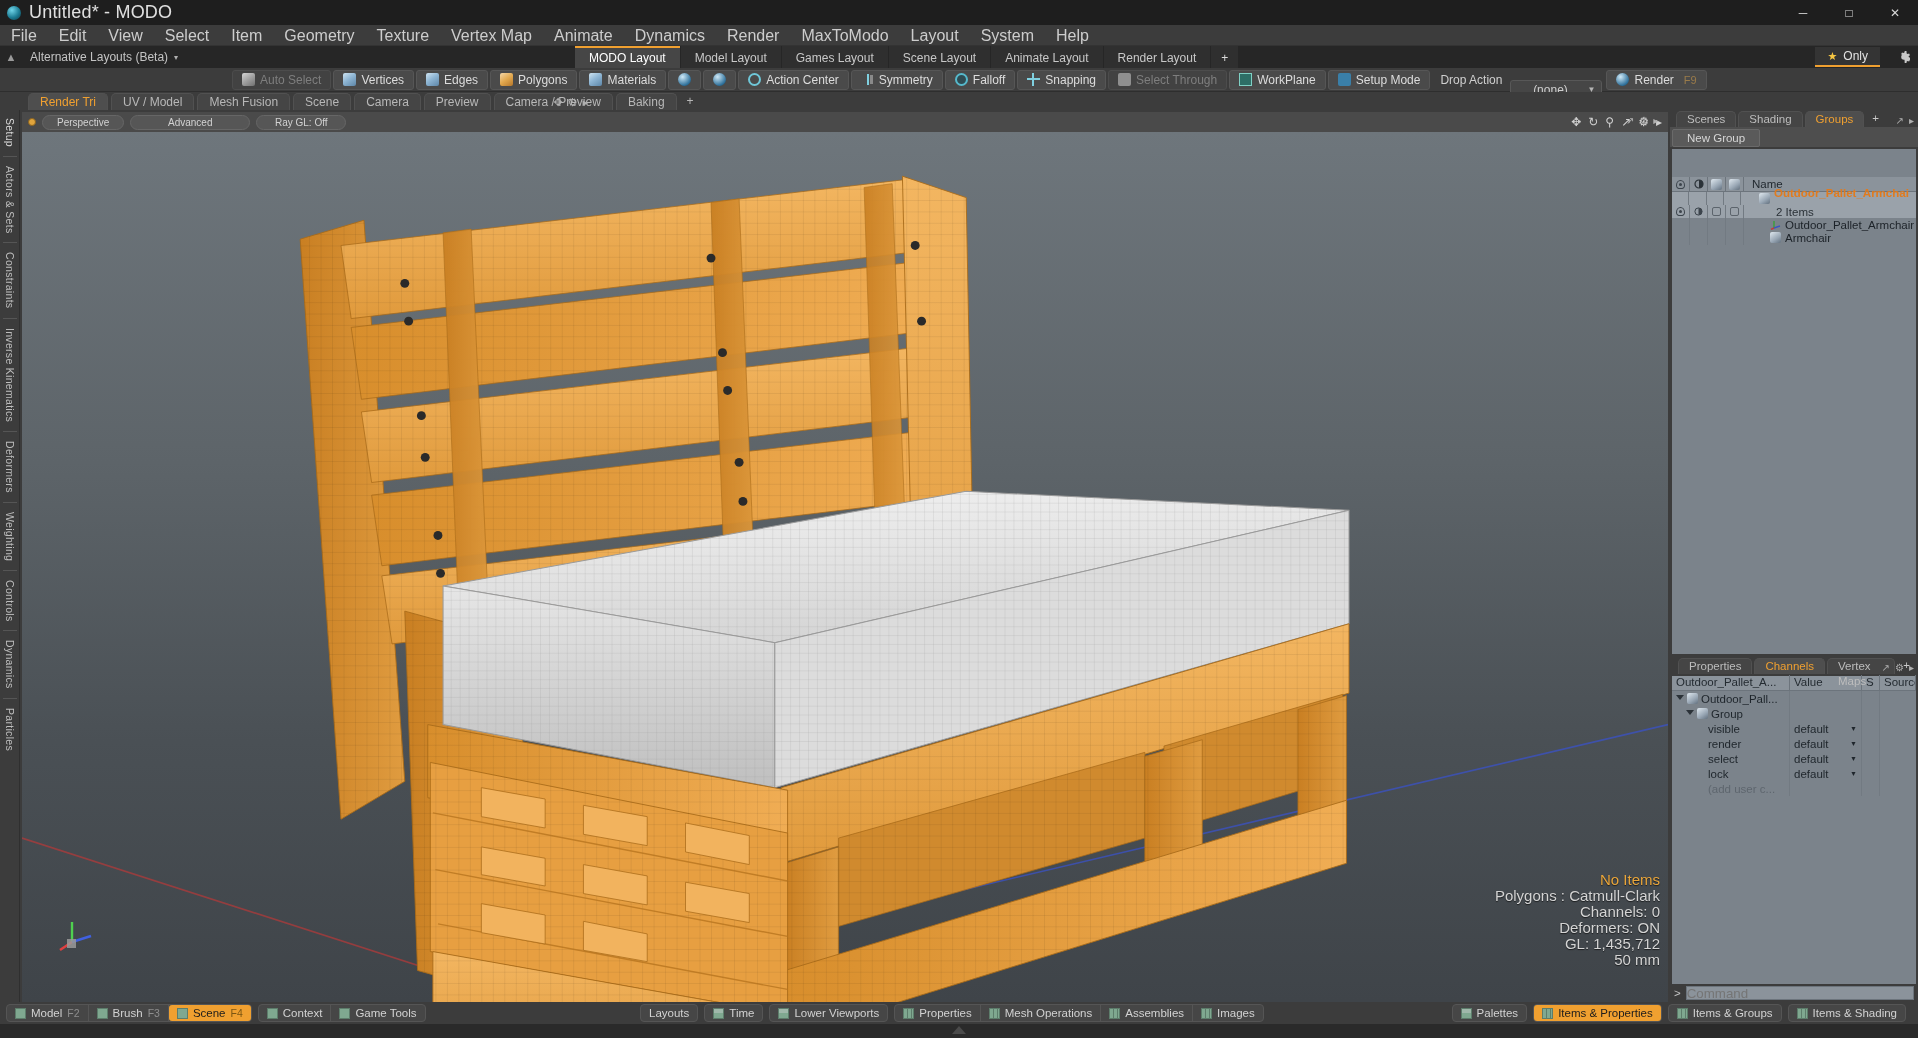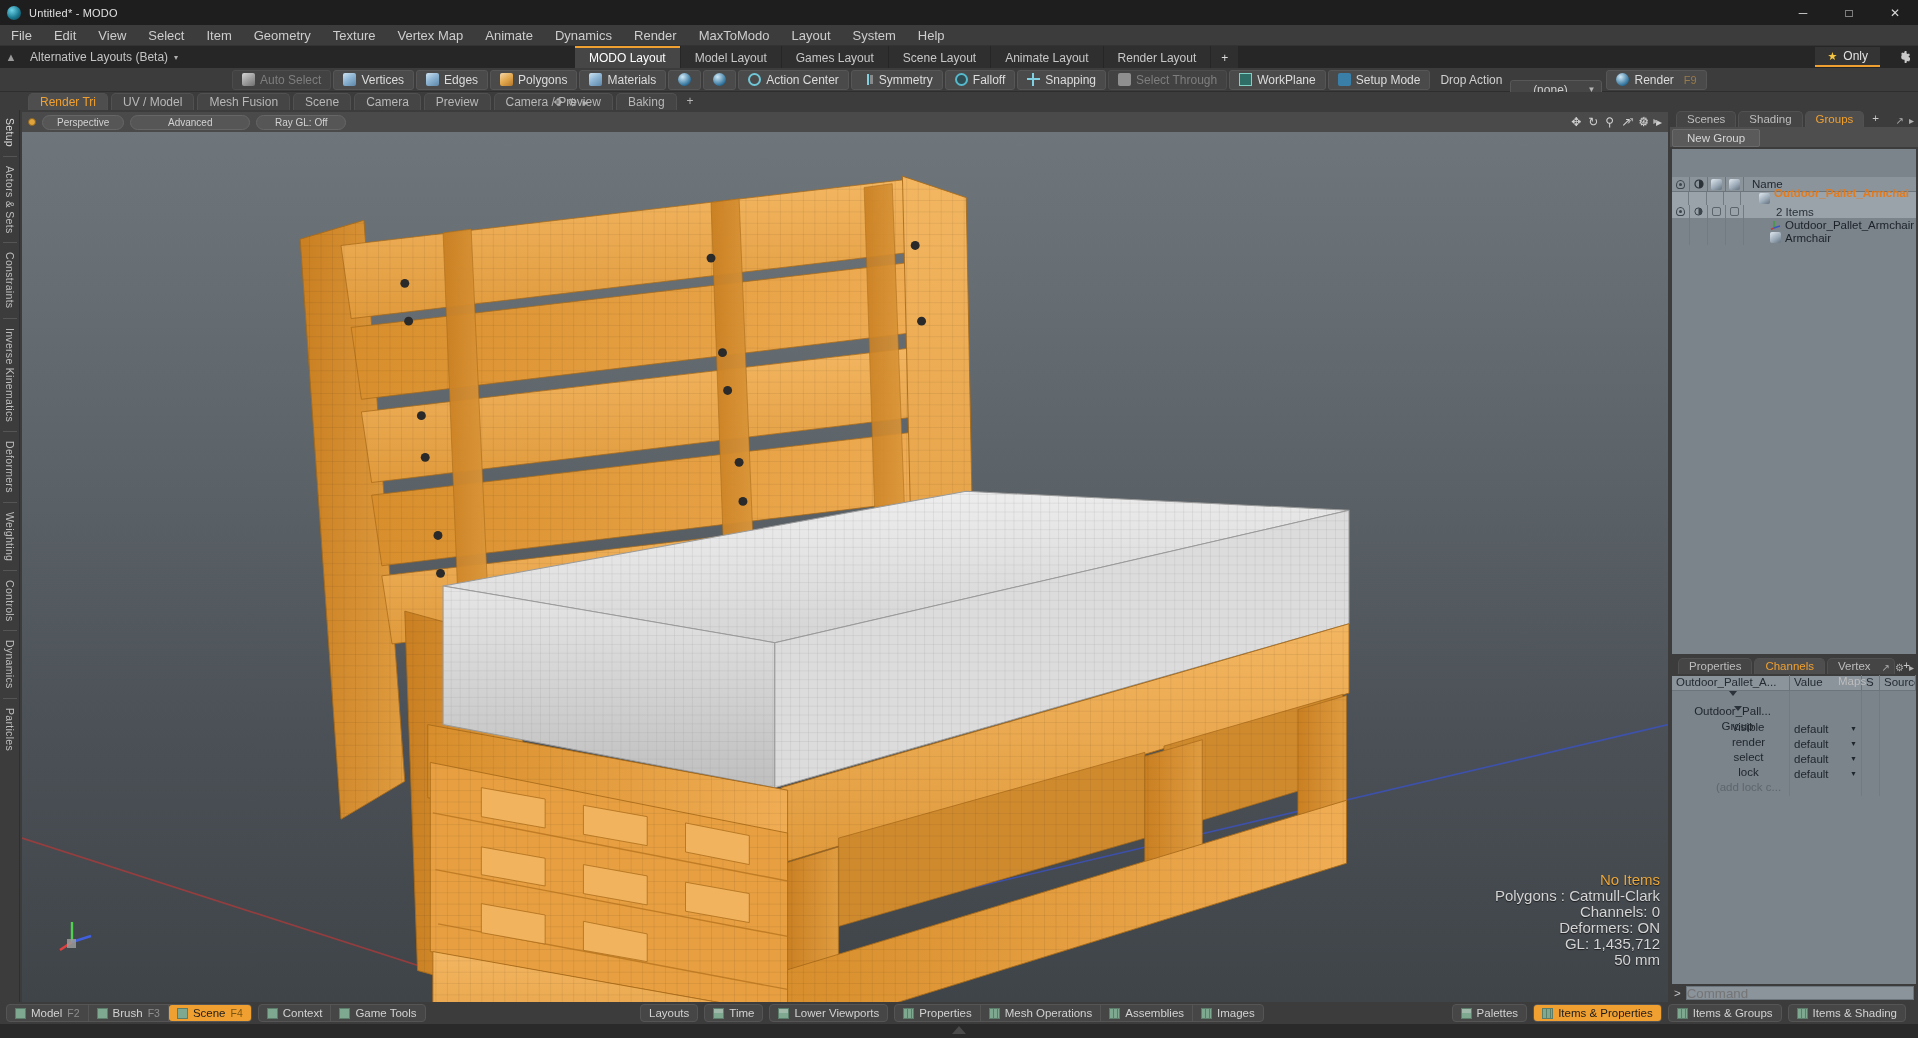--- a/index.html
+++ b/index.html
@@ -15,33 +15,33 @@
 
   
   .titlebar {
     height: 25px; background: #1e1e1e; display: flex; align-items: center;
     flex: 0 0 25px; position: relative;
   }
   .titlebar .logo {
     width: 14px; height: 14px; margin: 0 8px 0 7px; border-radius: 50%;
     background: radial-gradient(circle at 35% 30%, #6fd4e8 0%, #1c7c94 55%, #0d3a46 100%);
   }
-  .titlebar .ttl { font-size: 11px; color: #e0e0e0; letter-spacing: .2px; }
+  .titlebar .ttl { font-size: 18px; color: #e0e0e0; letter-spacing: .2px; }
   .winbtns { position: absolute; right: 0; top: 0; height: 25px; display: flex; }
   .winbtn {
     width: 46px; height: 25px; display: flex; align-items: center; justify-content: center;
     color: #d8d8d8; font-size: 12px;
   }
 
   
   .menubar {
     height: 21px; flex: 0 0 21px; background: #3c3c3c; display: flex; align-items: center;
     border-bottom: 1px solid #333;
   }
-  .menuitem { padding: 0 11px; height: 21px; line-height: 21px; font-size: 13px; color: #cdcdcd; }
+  .menuitem { padding: 0 11px; height: 21px; line-height: 21px; font-size: 16px; color: #cdcdcd; }
 
   
   .layoutrow {
     height: 22px; flex: 0 0 22px; background: #262626; display: flex; align-items: stretch;
     position: relative;
   }
   .alt-arrow { width: 22px; display:flex; align-items:center; justify-content:center; color:#9a9a9a; font-size:11px; }
   .alt-label { display: flex; align-items: center; padding: 0 8px; font-size: 12px; color: #c4c4c4; }
   .alt-label .car { margin-left: 6px; font-size: 8px; color: #b0b0b0; }
   .layout-tabs { position: absolute; left: 575px; top: 0; height: 22px; display: flex; }
@@ -175,21 +175,21 @@
   .sq { width: 9px; height: 9px; border: 1px solid #5c646c; border-radius: 2px; }
   .icn-cube { width: 11px; height: 11px; background: linear-gradient(145deg,#dfe8ef,#98a6b4 60%,#62707e); border-radius: 2px; display:inline-block; }
   .icn-axis { width: 11px; height: 11px; display:inline-block; position: relative; }
 
   .chan-panel { flex: 1 1 auto; display: flex; flex-direction: column; margin-top: 3px; }
   .chan-tabs { height: 17px; display: flex; align-items: flex-end; padding-left: 8px; position: relative; }
   .chan-table { background: #7b838b; margin: 2px 2px 0 2px; flex: 1 1 auto; display: flex; flex-direction: column; }
   .ch-head { display: flex; height: 15px; background: #8b939b; font-size: 11.5px; color: #242b31; align-items: flex-end; border-bottom: 1px solid #6c747c; }
   .ch-head div { border-right: 1px solid #6c747c; height: 15px; line-height: 15px; padding-left: 4px; overflow: hidden; }
   .ch-row { display: flex; height: 15px; font-size: 11.5px; color: #1e252b; align-items: center; }
-  .ch-row .c1 { width: 118px; padding-left: 4px; display: flex; align-items: center; gap: 3px; border-right: 1px solid #727a82; height: 15px; flex-direction: column; }
+  .ch-row .c1 { width: 118px; padding-left: 4px; display: flex; align-items: center; gap: 3px; border-right: 1px solid #727a82; height: 15px; }
   .ch-row .c2 { width: 72px; border-right: 1px solid #727a82; height: 15px; display:flex; align-items:center; padding-left: 4px; position: relative; }
   .ch-row .c2 .car { position: absolute; right: 4px; font-size: 7px; }
   .ch-row .c3 { width: 18px; border-right: 1px solid #727a82; height: 15px; }
   .ch-row .c4 { flex: 1; height: 15px; }
   .ch-row .dim { color: #5e666e; }
   .tri { width: 0; height: 0; border-left: 5px solid #2b3238; border-top: 3.5px solid transparent; border-bottom: 3.5px solid transparent; display:inline-block;}
   .tri.down { border-left: 4px solid transparent; border-right: 4px solid transparent; border-top: 5px solid #2b3238; }
 
   .cmdbar { height: 18px; display: flex; align-items: center; gap: 5px; padding: 0 4px; background: #3c3c3c; }
   .cmdbar .lbl { font-size: 11.5px; color: #c5c5c5; }
@@ -759,21 +759,21 @@
             <div class="c2">
               <span>default</span>
               <span class="car">▼</span>
             </div>
             <div class="c3"></div>
             <div class="c4"></div>
           </div>
 
           <div class="ch-row">
             <div class="c1 dim" style="padding-left:36px">
-              <span>(add lock c...</span>
+              <span>(add user c...</span>
             </div>
             <div class="c2"></div>
             <div class="c3"></div>
             <div class="c4"></div>
           </div>
         </div>
 
         <div class="cmdbar">
           <span class="lbl">&gt;</span>
           <input class="cmdinput" placeholder="Command" style="">

